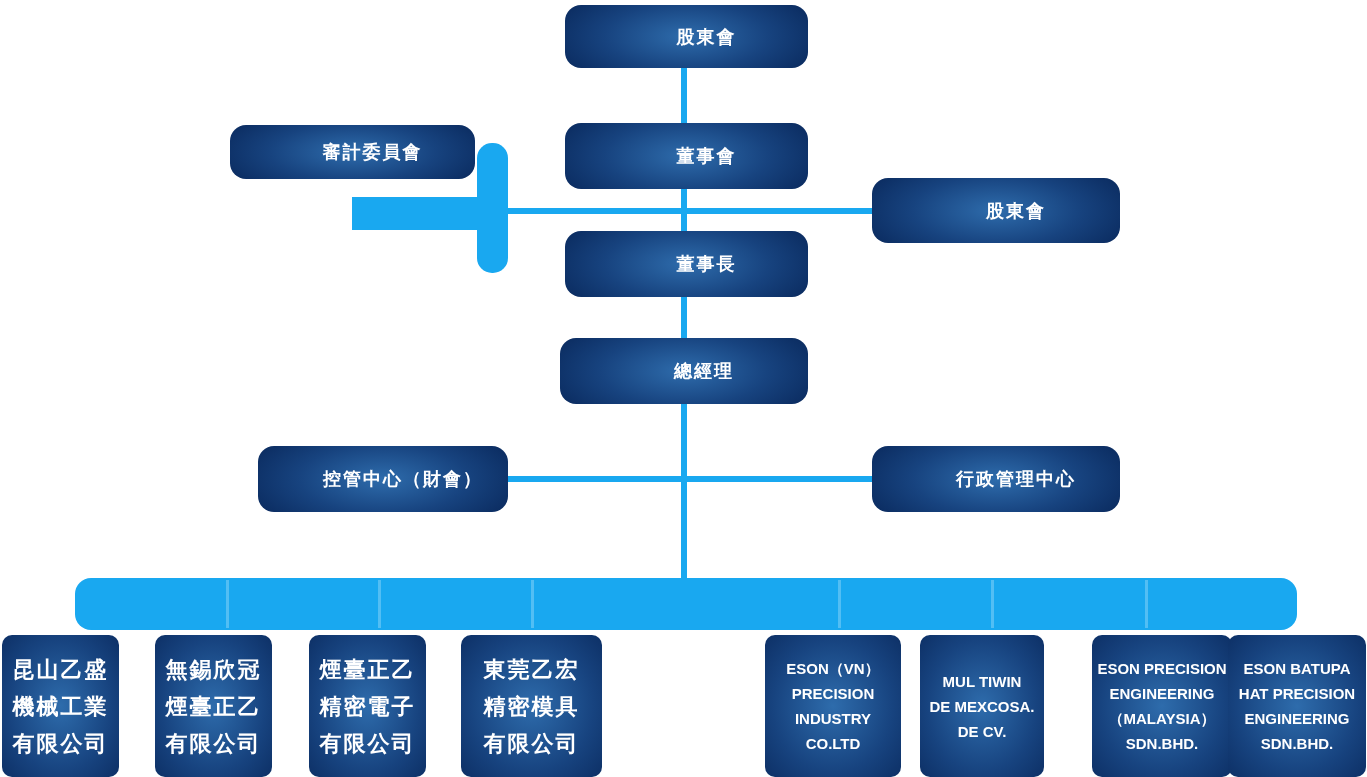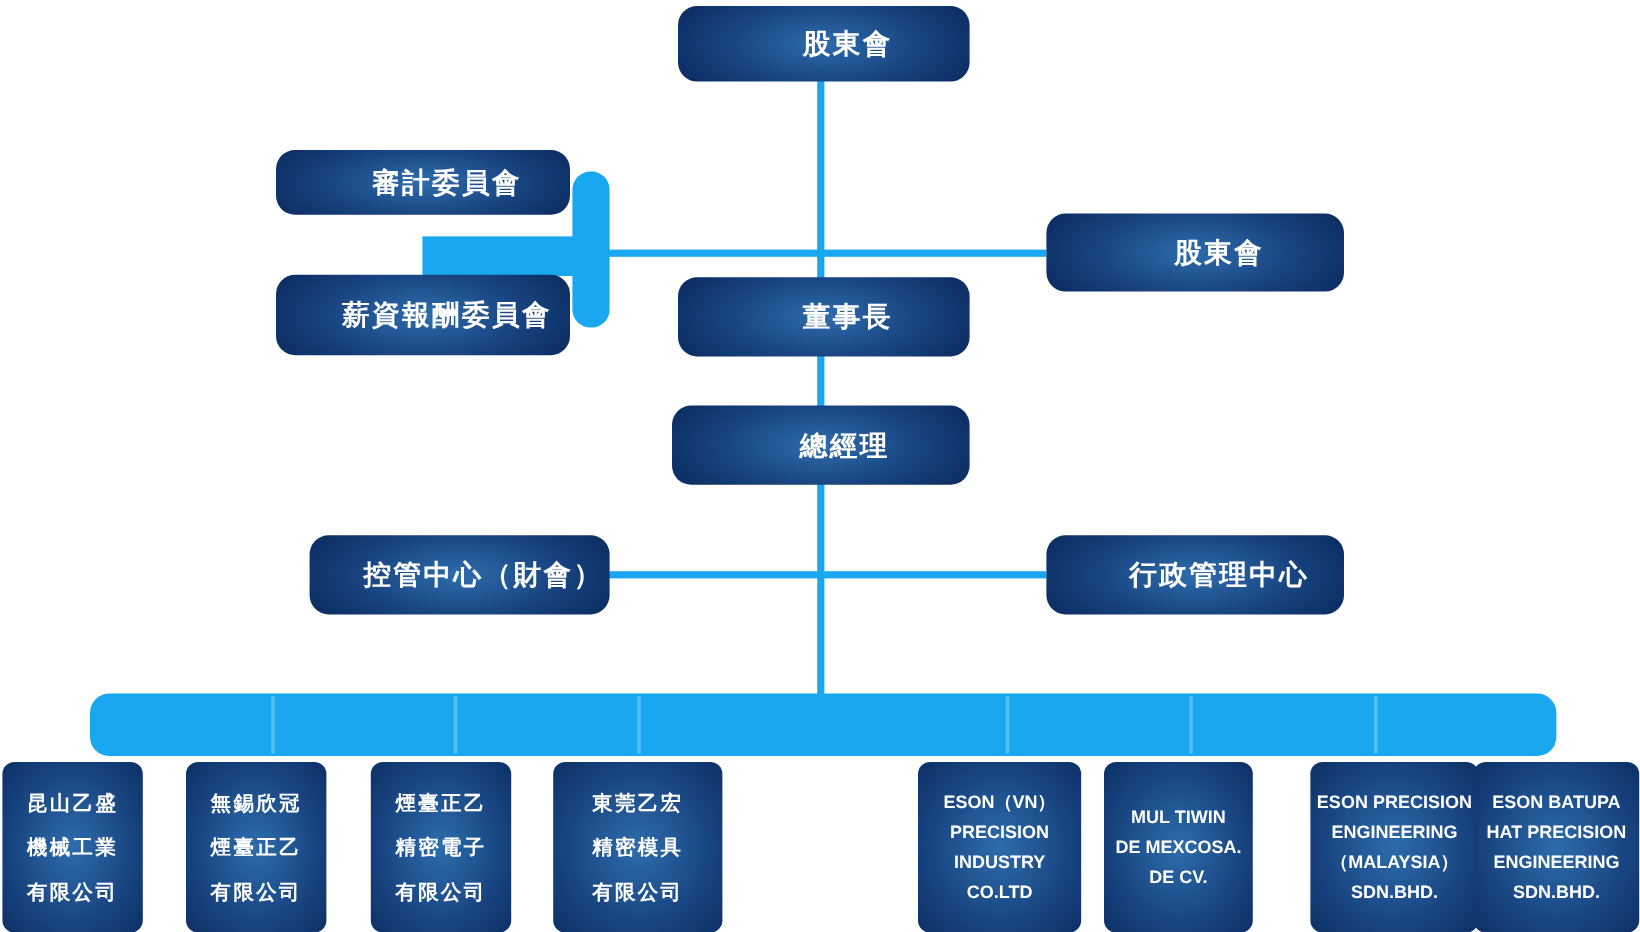--- a/index.html
+++ b/index.html
@@ -27,21 +27,21 @@
     position: absolute;
     z-index: 2;
     display: flex;
     align-items: center;
     justify-content: center;
     background: radial-gradient(ellipse 70% 110% at 50% 50%,
                 #2e6cac 0%, #17437f 48%, #0a2a5e 85%);
     border-radius: 16px;
     color: #ffffff;
     font-weight: bold;
-    font-size: 23px;
+    font-size: 18px;
     letter-spacing: 2px;
     text-align: center;
     padding-left: 40px;
   }
 
   
   .band {
     position: absolute;
     left: 75px; top: 578px;
     width: 1222px; height: 52px;
@@ -66,21 +66,21 @@
     flex-direction: column;
     align-items: center;
     justify-content: center;
     background: radial-gradient(ellipse 85% 90% at 50% 50%,
                 #2e6cac 0%, #17437f 52%, #0a2a5e 90%);
     border-radius: 10px;
     color: #ffffff;
     font-weight: bold;
     text-align: center;
   }
-  .sub.zh { font-size: 17px; line-height: 37px; letter-spacing: 2px; }
+  .sub.zh { font-size: 22px; line-height: 37px; letter-spacing: 2px; }
   .sub.en { font-size: 15px; line-height: 25px; letter-spacing: 0; }
   .ln { display: block; white-space: nowrap; }
 </style>
 </head>
 <body>
 
 <div id="stage">
 
   <div class="conn" style="left:681px; top:60px; width:6px; height:522px"></div>
 
@@ -98,28 +98,28 @@
     <div class="seam" style="left:456px"></div>
     <div class="seam" style="left:763px"></div>
     <div class="seam" style="left:916px"></div>
     <div class="seam" style="left:1070px"></div>
   </div>
 
   <div class="node" style="left:565px; top:5px; width:243px; height:63px">
     <span>股東會</span>
   </div>
 
+  <div class="node" style="left:565px; top:123px; width:243px; height:66px">
+    <span>董事會</span>
+  </div>
 
   <div class="node" style="left:230px; top:125px; width:245px; height:54px">
     <span>審計委員會</span>
   </div>
 
-  <div class="node" style="left:230px; top:229px; width:245px; height:67px">
-    <span>薪資報酬委員會</span>
-  </div>
 
   <div class="node" style="left:872px; top:178px; width:248px; height:65px">
     <span>股東會</span>
   </div>
 
   <div class="node" style="left:565px; top:231px; width:243px; height:66px">
     <span>董事長</span>
   </div>
 
   <div class="node" style="left:560px; top:338px; width:248px; height:66px">

